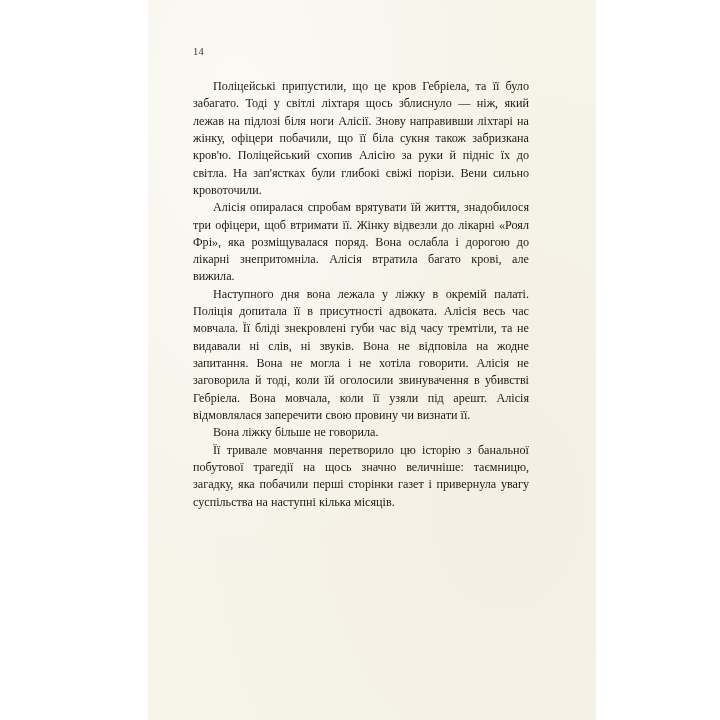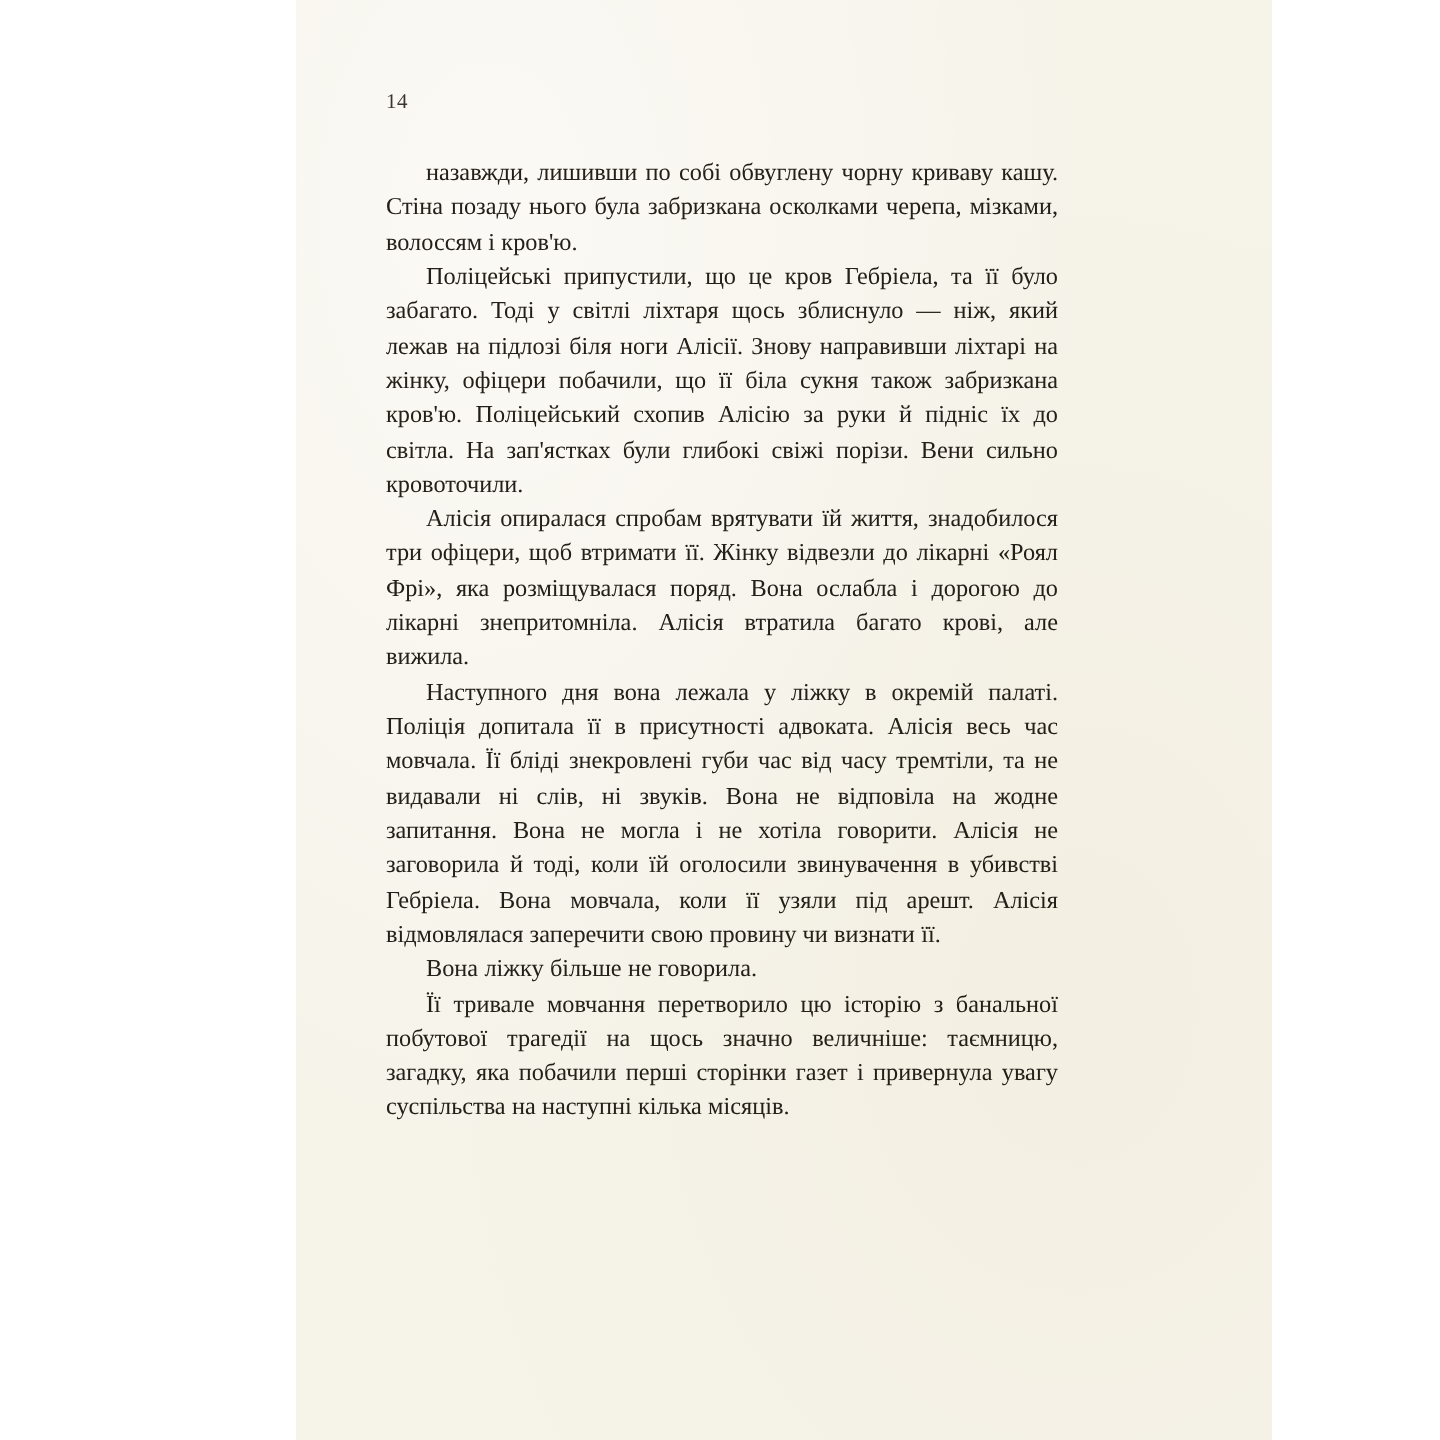--- a/index.html
+++ b/index.html
@@ -10,21 +10,21 @@
     width: 720px;
     height: 720px;
     background: #ffffff;
     font-family: "Liberation Serif", "DejaVu Serif", serif;
     overflow: hidden;
   }
   #book-page {
     position: absolute;
     left: 148px;
     top: 0px;
-    width: 488px;
+    width: 448px;
     height: 720px;
     background: #f6f3e9;
     background-image:
       radial-gradient(ellipse at 20% 15%, rgba(255,255,255,0.55) 0%, rgba(255,255,255,0) 55%),
       radial-gradient(ellipse at 80% 70%, rgba(241,236,222,0.6) 0%, rgba(255,255,255,0) 60%);
     box-sizing: border-box;
   }
   #page-number {
     position: absolute;
     left: 45px;
@@ -52,21 +52,20 @@
   }
 </style>
 </head>
 <body>
 
 <div id="book-page">
 
   <div id="page-number">14</div>
 
   <div id="text-block">
-    <p class="para">назавжди, лишивши по собі обвуглену чорну криваву кашу. Стіна позаду нього була забризкана осколками черепа, мізками, волоссям і кров'ю.</p>
     <p class="para">Поліцейські припустили, що це кров Гебріела, та її було забагато. Тоді у світлі ліхтаря щось зблиснуло — ніж, який лежав на підлозі біля ноги Алісії. Знову направивши ліхтарі на жінку, офіцери побачили, що її біла сукня також забризкана кров'ю. Поліцейський схопив Алісію за руки й підніс їх до світла. На зап'ястках були глибокі свіжі порізи. Вени сильно кровоточили.</p>
     <p class="para">Алісія опиралася спробам врятувати їй життя, знадобилося три офіцери, щоб втримати її. Жінку відвезли до лікарні «Роял Фрі», яка розміщувалася поряд. Вона ослабла і дорогою до лікарні знепритомніла. Алісія втратила багато крові, але вижила.</p>
     <p class="para">Наступного дня вона лежала у ліжку в окремій палаті. Поліція допитала її в присутності адвоката. Алісія весь час мовчала. Її бліді знекровлені губи час від часу тремтіли, та не видавали ні слів, ні звуків. Вона не відповіла на жодне запитання. Вона не могла і не хотіла говорити. Алісія не заговорила й тоді, коли їй оголосили звинувачення в убивстві Гебріела. Вона мовчала, коли її узяли під арешт. Алісія відмовлялася заперечити свою провину чи визнати її.</p>
     <p class="para">Вона ліжку більше не говорила.</p>
     <p class="para">Її тривале мовчання перетворило цю історію з банальної побутової трагедії на щось значно величніше: таємницю, загадку, яка побачили перші сторінки газет і привернула увагу суспільства на наступні кілька місяців.</p>
   </div>
 
 </div>
 
 </body></html>

